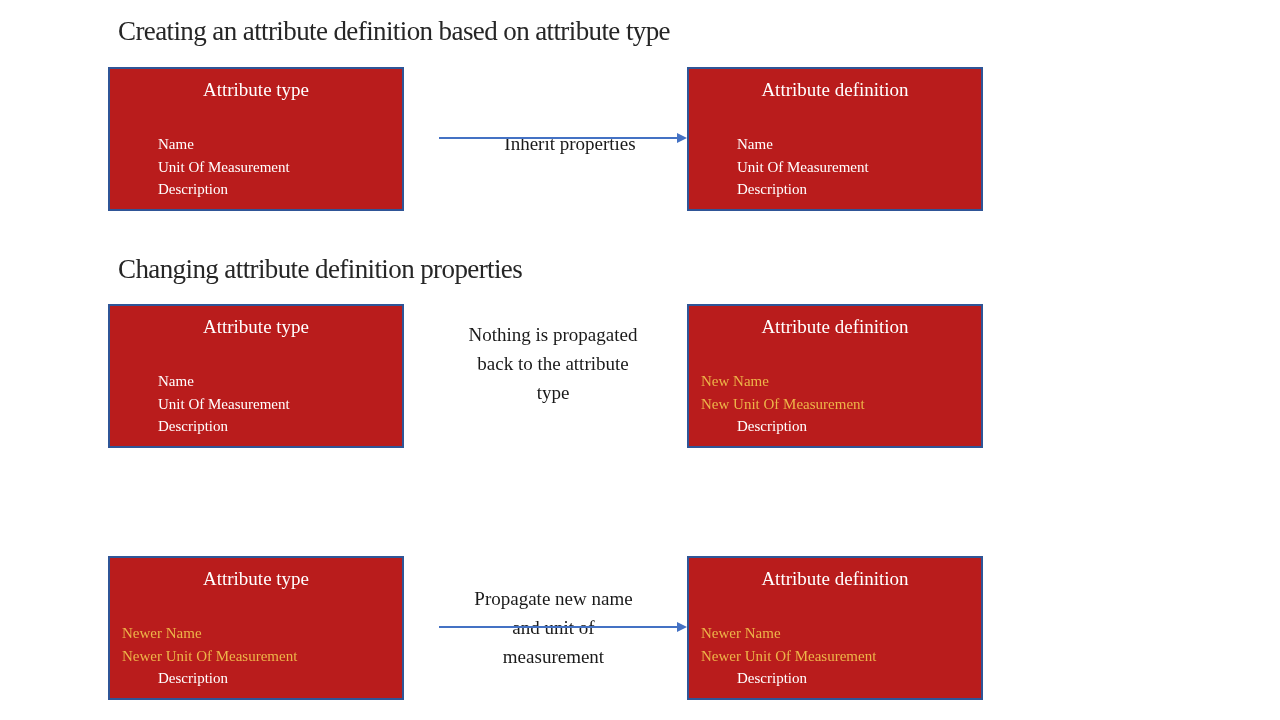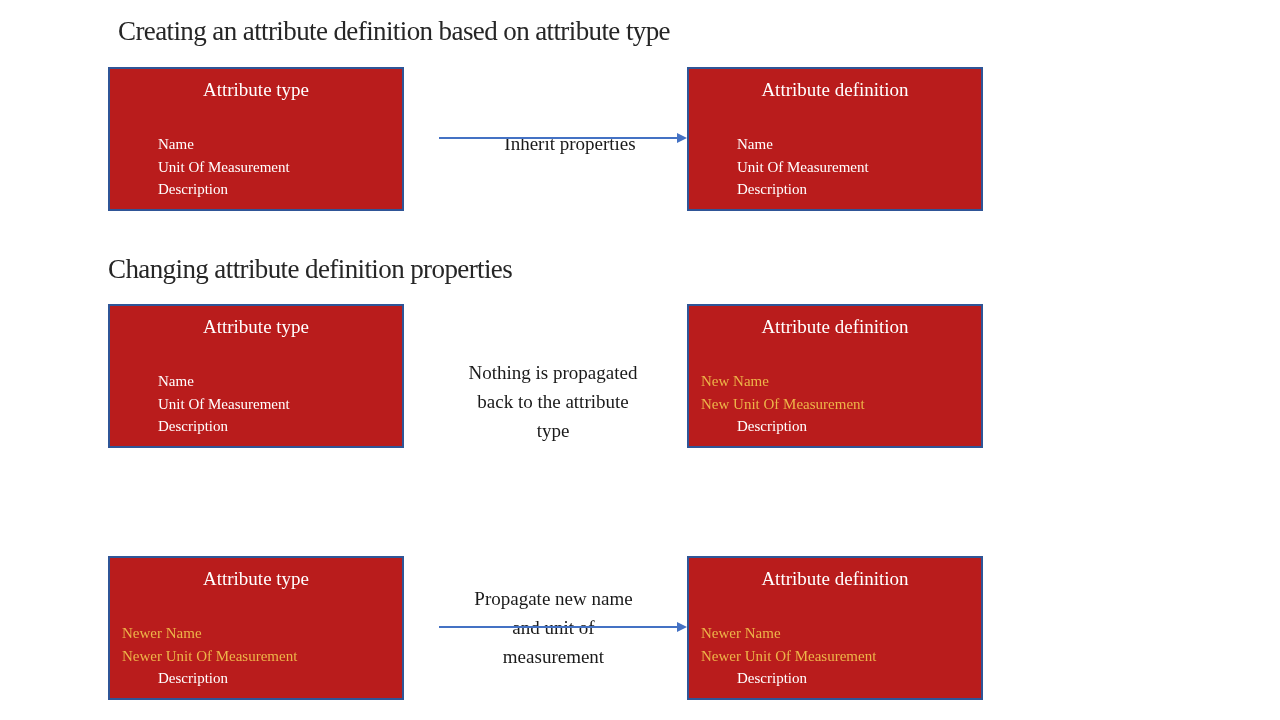--- a/index.html
+++ b/index.html
@@ -13,21 +13,21 @@
   }
   .heading{
     position:absolute;
     font-size:27px;
     letter-spacing:-0.6px;
     color:#262626;
     white-space:nowrap;
     font-weight:400;
   }
   .h1{left:118px;top:16px;}
-  .h2{left:108px;top:254px;}
+  .h2{left:118px;top:254px;}
   .h3{left:118px;top:510px;}
 
   .box{
     position:absolute;
     width:296px;height:144px;
     background:#b91c1c;
     border:2px solid #2F5597;
     box-sizing:border-box;
   }
   .left-col{left:108px;}
@@ -54,21 +54,21 @@
   .gold{color:#EDB549;}
 
   .connector-label{
     position:absolute;
     text-align:center;
     font-size:19px;
     line-height:29px;
     color:#1a1a1a;
   }
   .c1{left:464px;top:109px;width:212px;margin-top:20px;}
-  .c2{left:468px;top:320px;width:170px;margin-top:38px;}
+  .c2{left:468px;top:320px;width:170px;}
   .c3{left:466px;top:584px;width:175px;}
 
   .arrow-line{
     position:absolute;
     height:2px;
     background:#4472C4;
   }
   .a1{left:439px;top:137px;width:240px;}
   .a3{left:439px;top:626px;width:240px;}
   .arrow-head{

